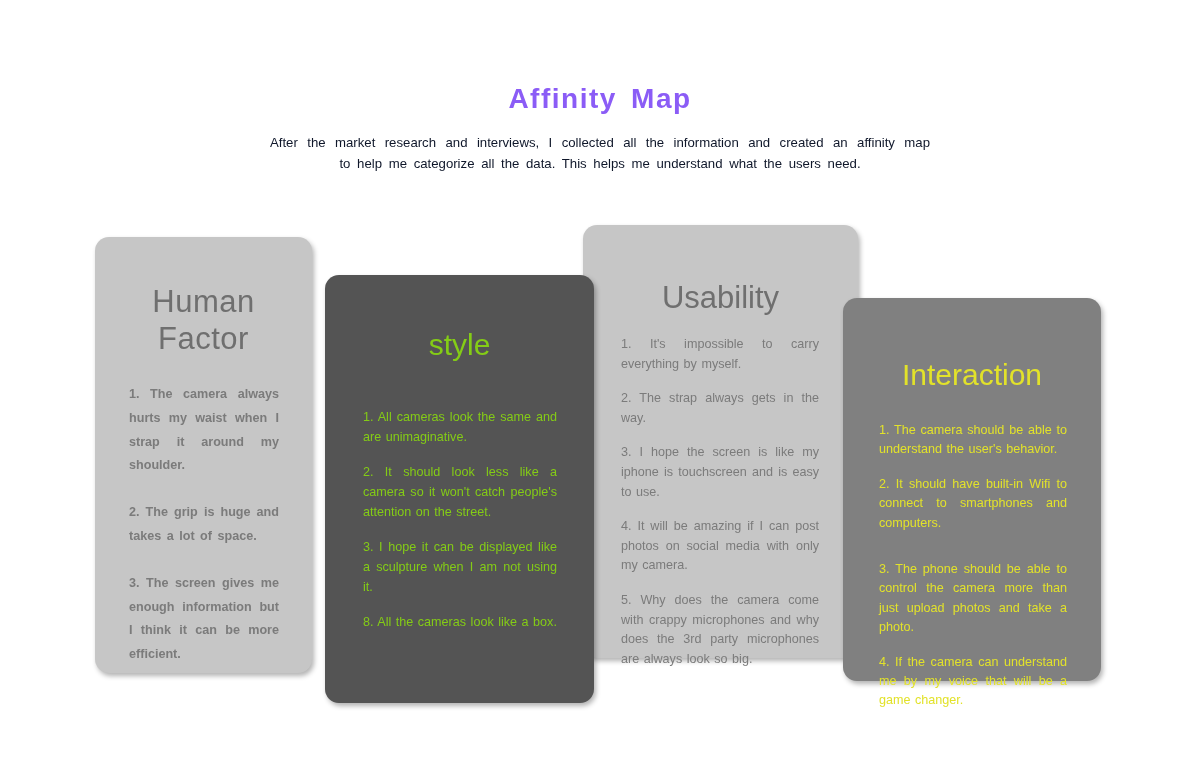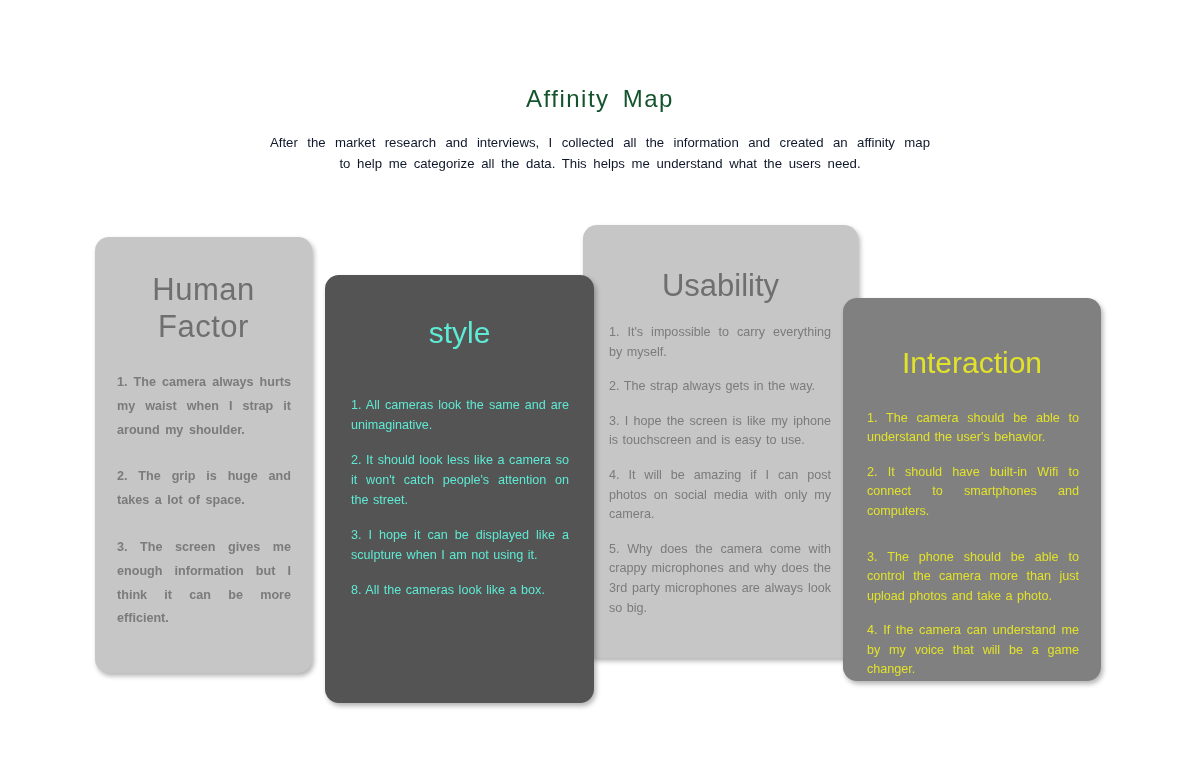--- a/index.html
+++ b/index.html
@@ -22,23 +22,23 @@
   
   #header {
     position: absolute;
     left: 0;
     top: 84px;
     width: 1200px;
     text-align: center;
   }
 
   #page-title {
-    font-size: 24px;
-    font-weight: 400;
-    color: #14532d;
+    font-size: 28px;
+    font-weight: 700;
+    color: #8b5cf6;
     letter-spacing: 1.5px;
     word-spacing: 5px;
     line-height: 30px;
   }
 
   #page-subtitle {
     margin-top: 18px;
     font-size: 13.2px;
     color: #0f172a;
     line-height: 21px;
@@ -51,21 +51,21 @@
   #page-subtitle .line { display: block; }
   #page-subtitle .line.justified {
     text-align: justify;
     text-align-last: justify;
   }
 
   
   .card {
     position: absolute;
     border-radius: 14px;
-    padding: 0;
+    padding: 12px;
     box-shadow: 2px 3px 5px rgba(0,0,0,0.30);
   }
 
   .card-title {
     text-align: center;
     font-weight: 400;
   }
 
   .card-body { }
 
@@ -81,21 +81,21 @@
   .card.light .card-body p {
     color: #7b7b7b;
   }
 
   
   .card.dark {
     background: #545454;
   }
   .card.dark .card-title,
   .card.dark .card-body p {
-    color: #5eead4;
+    color: #84cc16;
   }
 
   
   .card.mid {
     background: #808080;
   }
   .card.mid .card-title,
   .card.mid .card-body p {
     color: #e2e22a;
   }

